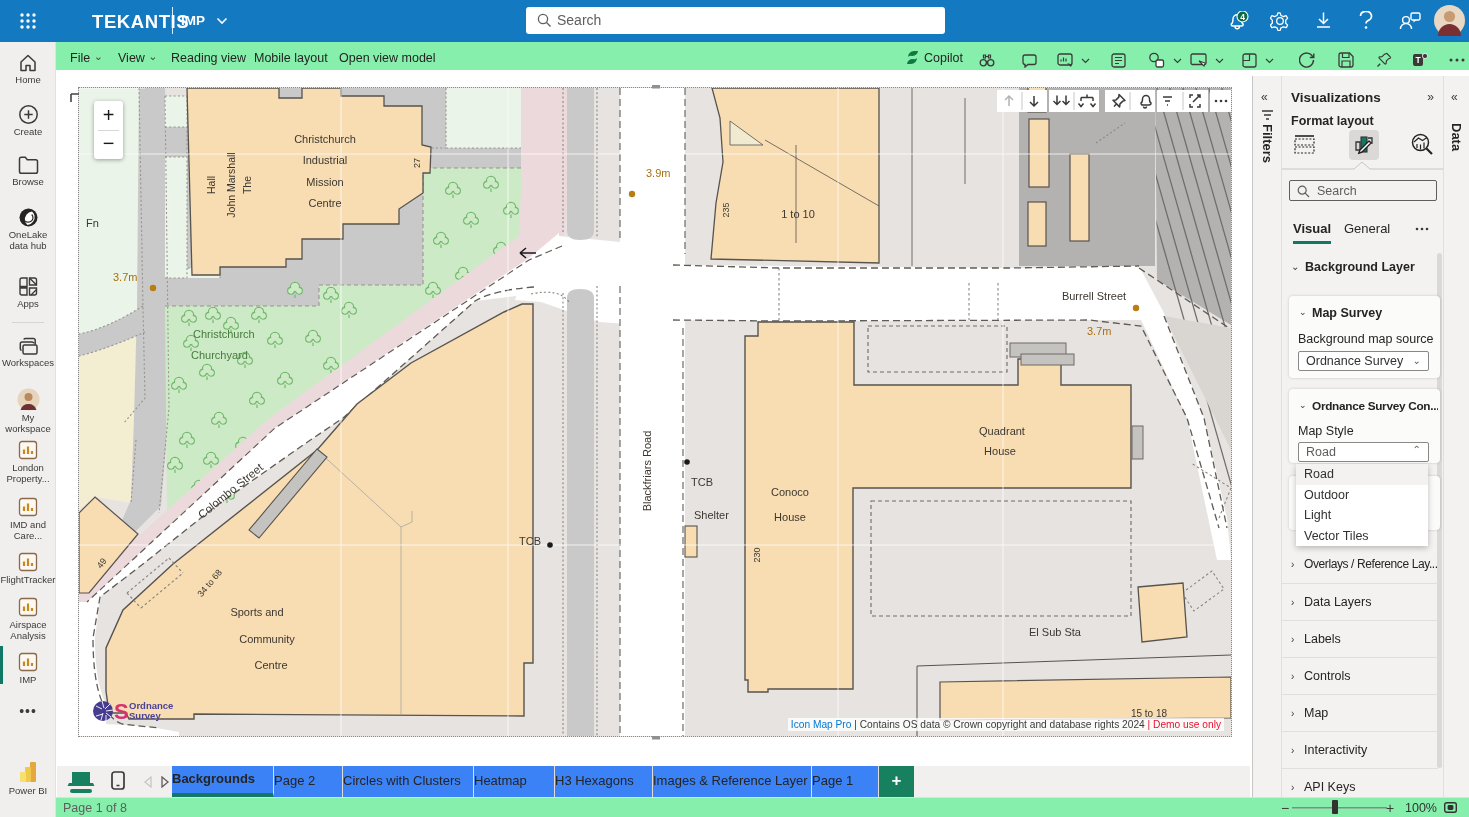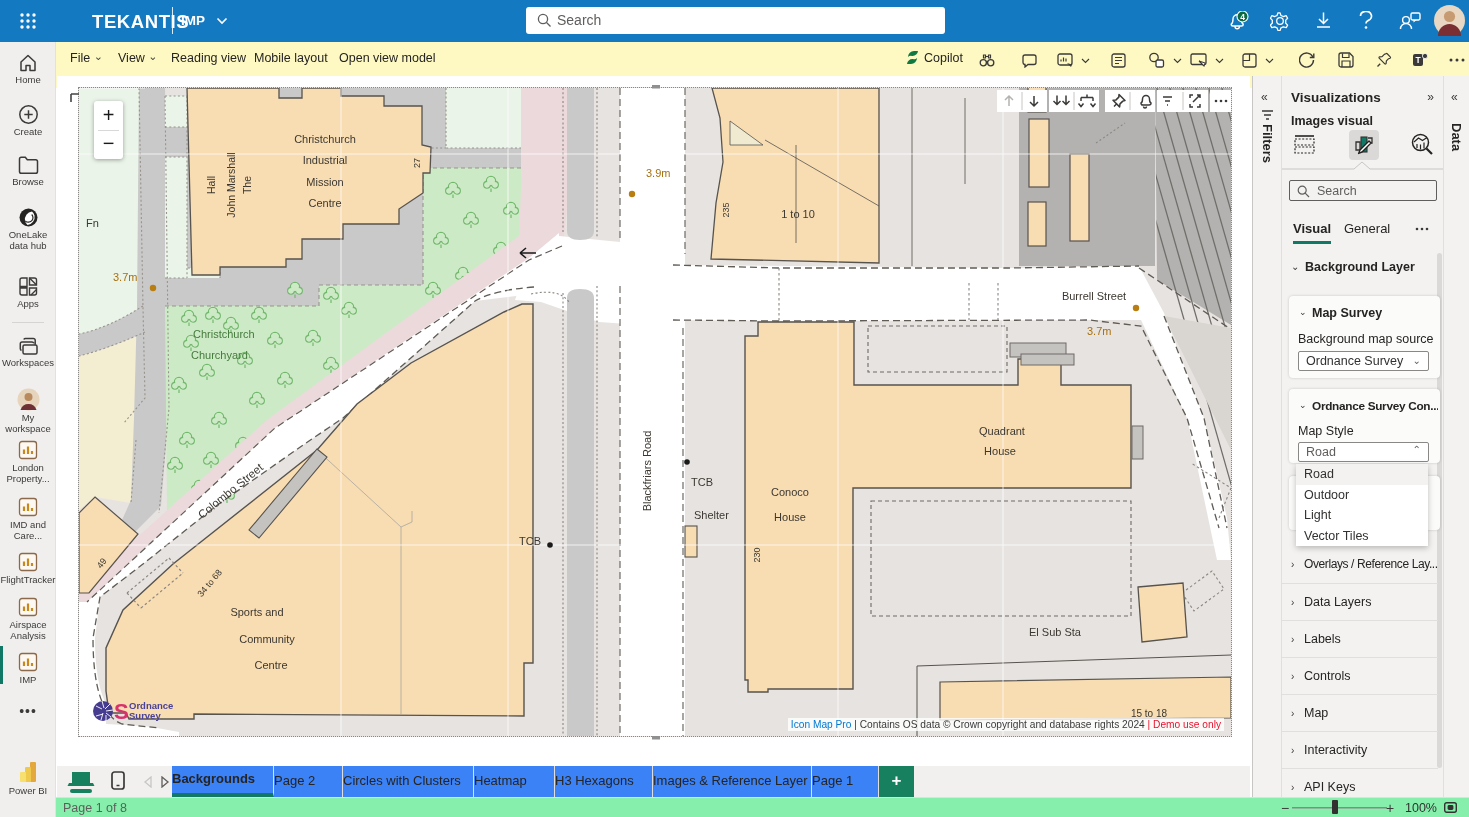--- a/index.html
+++ b/index.html
@@ -10,21 +10,21 @@
   #topbar { position:absolute; left:0; top:0; width:1469px; height:42px; background:#1379c1; color:#fff; }
   #waffle { position:absolute; left:20px; top:13px; width:16px; height:16px; }
   #logo { position:absolute; left:71px; top:11px; font-size:18.5px; font-weight:bold; letter-spacing:0.6px; color:#fff;margin-left:21px; }
   #wsdiv { position:absolute; left:172px; top:7px; width:1px; height:27px; background:rgba(255,255,255,.85); }
   #wsname { position:absolute; left:181px; top:13px; font-size:13.5px; font-weight:bold; color:#fff; }
   #searchbox { position:absolute; left:526px; top:7px; width:419px; height:27px; background:#fff; border-radius:3px; color:#605e5c; font-size:14px; }
   #searchbox span.mag { position:absolute; left:11px; top:6px; }
   #searchbox span.ph { position:absolute; left:31px; top:5px; }
   .topicon { position:absolute; top:11px; }
   
-  #menubar { position:absolute; left:56px; top:42px; width:1413px; height:46px; background:#fef9c3; font-size:12.5px; color:#252423;text-align:center; }
+  #menubar { position:absolute; left:56px; top:42px; width:1413px; height:28px; background:#86efac; font-size:12.5px; color:#252423;text-align:center; }
   .mitem { position:absolute; top:9px; }
   .chev { color:#494846; font-size:11px; position:relative; top:-2px; }
   
   #rail { position:absolute; left:0; top:42px; width:56px; height:775px; background:#f0efed; border-right:1px solid #e3e1df; }
   .ritem { position:absolute; left:0; width:56px; text-align:center; color:#3b3a39; font-size:9.5px; line-height:10.5px; }
   .ritem svg { display:block; margin:0 auto 2px auto; }
   .rdiv { position:absolute; left:12px; width:32px; height:1px; background:#d6d4d2; }
   
   #canvas { position:absolute; left:57px; top:76px; width:1193px; height:690px; background:#fff; }
   #page { position:absolute; left:21px; top:11px; width:1154px; height:650px; border:1px dotted #8a8886; background:#e7e3e0; }
@@ -610,21 +610,21 @@
   <div style="position:absolute;left:8px;top:14px;color:#3b3a39;font-size:12px">«</div>
   <svg style="position:absolute;left:8px;top:33px" width="13" height="13" viewBox="0 0 13 13">
       <path d="M1 2 h11 M3 6 h7 M5 10 h3" stroke="#3b3a39" stroke-width="1.4"></path>
     </svg>
   <div class="vtext" style="position:absolute;left:7px;top:48px">Filters</div>
 </div>
 
 <div id="vizpanel">
   <div style="position:absolute;left:9px;top:14px;font-size:13.5px;font-weight:bold;color:#252423">Visualizations</div>
   <div style="position:absolute;right:9px;top:14px;font-size:12px;color:#3b3a39">»</div>
-  <div style="position:absolute;left:9px;top:38px;font-size:12.5px;font-weight:bold;color:#252423">Images visual</div>
+  <div style="position:absolute;left:9px;top:38px;font-size:12.5px;font-weight:bold;color:#252423">Format layout</div>
 
   <svg style="position:absolute;left:11px;top:56px" width="23" height="23" viewBox="0 0 23 23">
       <path d="M2 4 h19" stroke="#252423" stroke-width="1.6"></path>
       <rect x="2" y="7" width="19" height="6" fill="none" stroke="#252423" stroke-width="1.2" stroke-dasharray="2 1.6"></rect>
       <rect x="2" y="15" width="19" height="6" fill="none" stroke="#252423" stroke-width="1.2" stroke-dasharray="2 1.6"></rect>
     </svg>
   <div style="position:absolute;left:67px;top:54px;width:30px;height:30px;background:#dbd9d7;border-radius:4px"></div>
   <svg style="position:absolute;left:71px;top:58px" width="22" height="22" viewBox="0 0 22 22">
       <path d="M3 8 h4 v8 h-4 Z" fill="none" stroke="#323130" stroke-width="1.3"></path>
       <rect x="8" y="3" width="6" height="15" fill="#117865" stroke="#323130" stroke-width="1.1"></rect>

